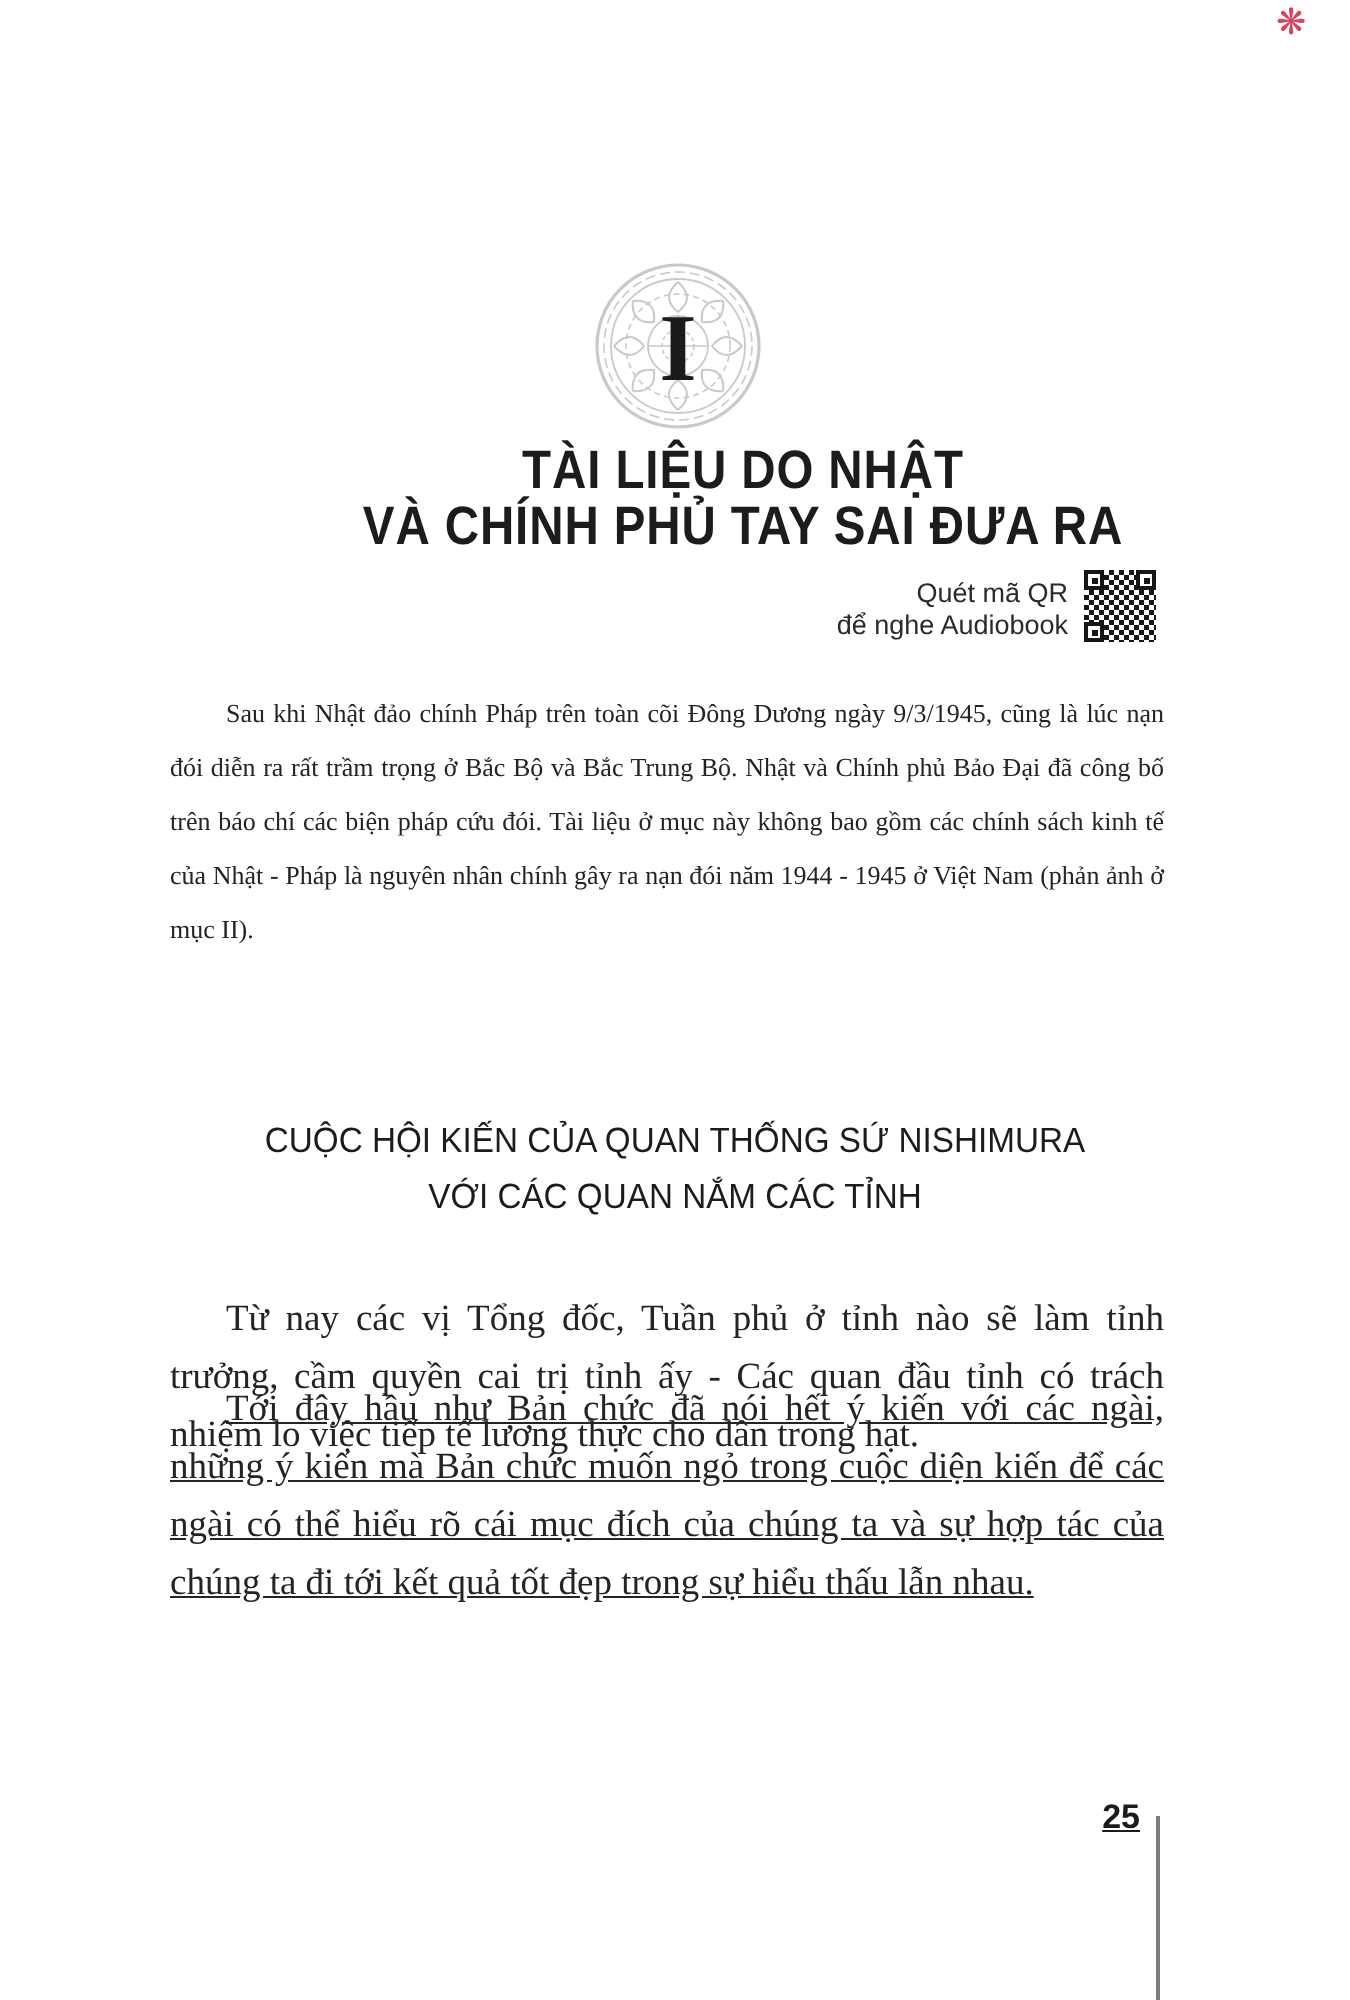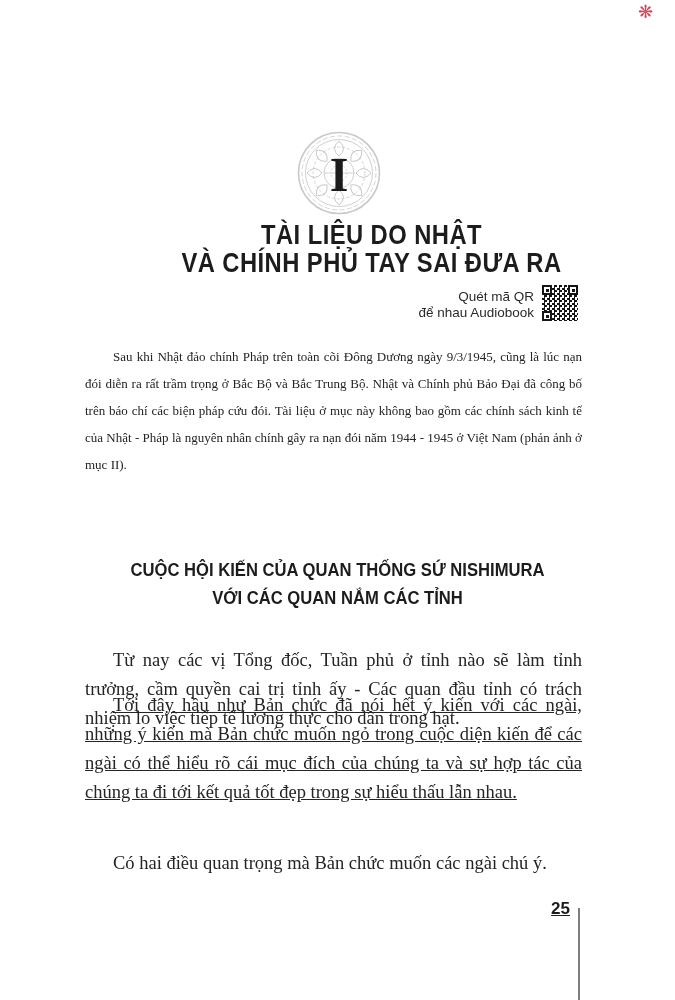--- a/index.html
+++ b/index.html
@@ -143,21 +143,21 @@
 
   
   .section-heading {
     position: absolute;
     left: 0;
     top: 556px;
     width: 675px;
     margin: 0;
     text-align: center;
     color: #1c1c1c;
-    font-weight: bold;
+    font-weight: normal;
   }
   .section-heading .h-line {
     display: block;
     font-size: 17.5px;
     line-height: 28px;
     transform: scaleX(0.95);
     transform-origin: 50% 50%;
     white-space: nowrap;
   }
 
@@ -215,39 +215,38 @@
   </div>
 
   <h1 class="chapter-title">
     <span class="t-line">TÀI LIỆU DO NHẬT</span>
     <span class="t-line">VÀ CHÍNH PHỦ TAY SAI ĐƯA RA</span>
   </h1>
 
   <div class="audiobook">
     <div class="qr-caption">
       <div>Quét mã QR</div>
-      <div>để nhau Audiobook</div>
+      <div>để nghe Audiobook</div>
     </div>
     <div class="qr">
       <span class="finder f-tl"></span>
       <span class="finder f-tr"></span>
       <span class="finder f-bl"></span>
     </div>
   </div>
 
   <p class="body-par intro">Sau khi Nhật đảo chính Pháp trên toàn cõi Đông Dương ngày 9/3/1945, cũng là lúc nạn đói diễn ra rất trầm trọng ở Bắc Bộ và Bắc Trung Bộ. Nhật và Chính phủ Bảo Đại đã công bố trên báo chí các biện pháp cứu đói. Tài liệu ở mục này không bao gồm các chính sách kinh tế của Nhật - Pháp là nguyên nhân chính gây ra nạn đói năm 1944 - 1945 ở Việt Nam (phản ảnh ở mục II).</p>
 
   <h2 class="section-heading">
     <span class="h-line">CUỘC HỘI KIẾN CỦA QUAN THỐNG SỨ NISHIMURA</span>
     <span class="h-line">VỚI CÁC QUAN NẮM CÁC TỈNH</span>
   </h2>
 
   <p class="body-par quote q1">Từ nay các vị Tổng đốc, Tuần phủ ở tỉnh nào sẽ làm tỉnh trưởng, cầm quyền cai trị tỉnh ấy - Các quan đầu tỉnh có trách nhiệm lo việc tiếp tế lương thực cho dân trong hạt.</p>
 
   <p class="body-par quote q2">Tới đây hầu như Bản chức đã nói hết ý kiến với các ngài, những ý kiến mà Bản chức muốn ngỏ trong cuộc diện kiến để các ngài có thể hiểu rõ cái mục đích của chúng ta và sự hợp tác của chúng ta đi tới kết quả tốt đẹp trong sự hiểu thấu lẫn nhau.</p>
 
-  <p class="body-par quote q3">Có hai điều quan trọng mà Bản chức muốn các ngài chú ý.</p>
 
   <div class="page-number">25</div>
 
   <div class="footer-rule"></div>
 
 </div>
 
 </body></html>

